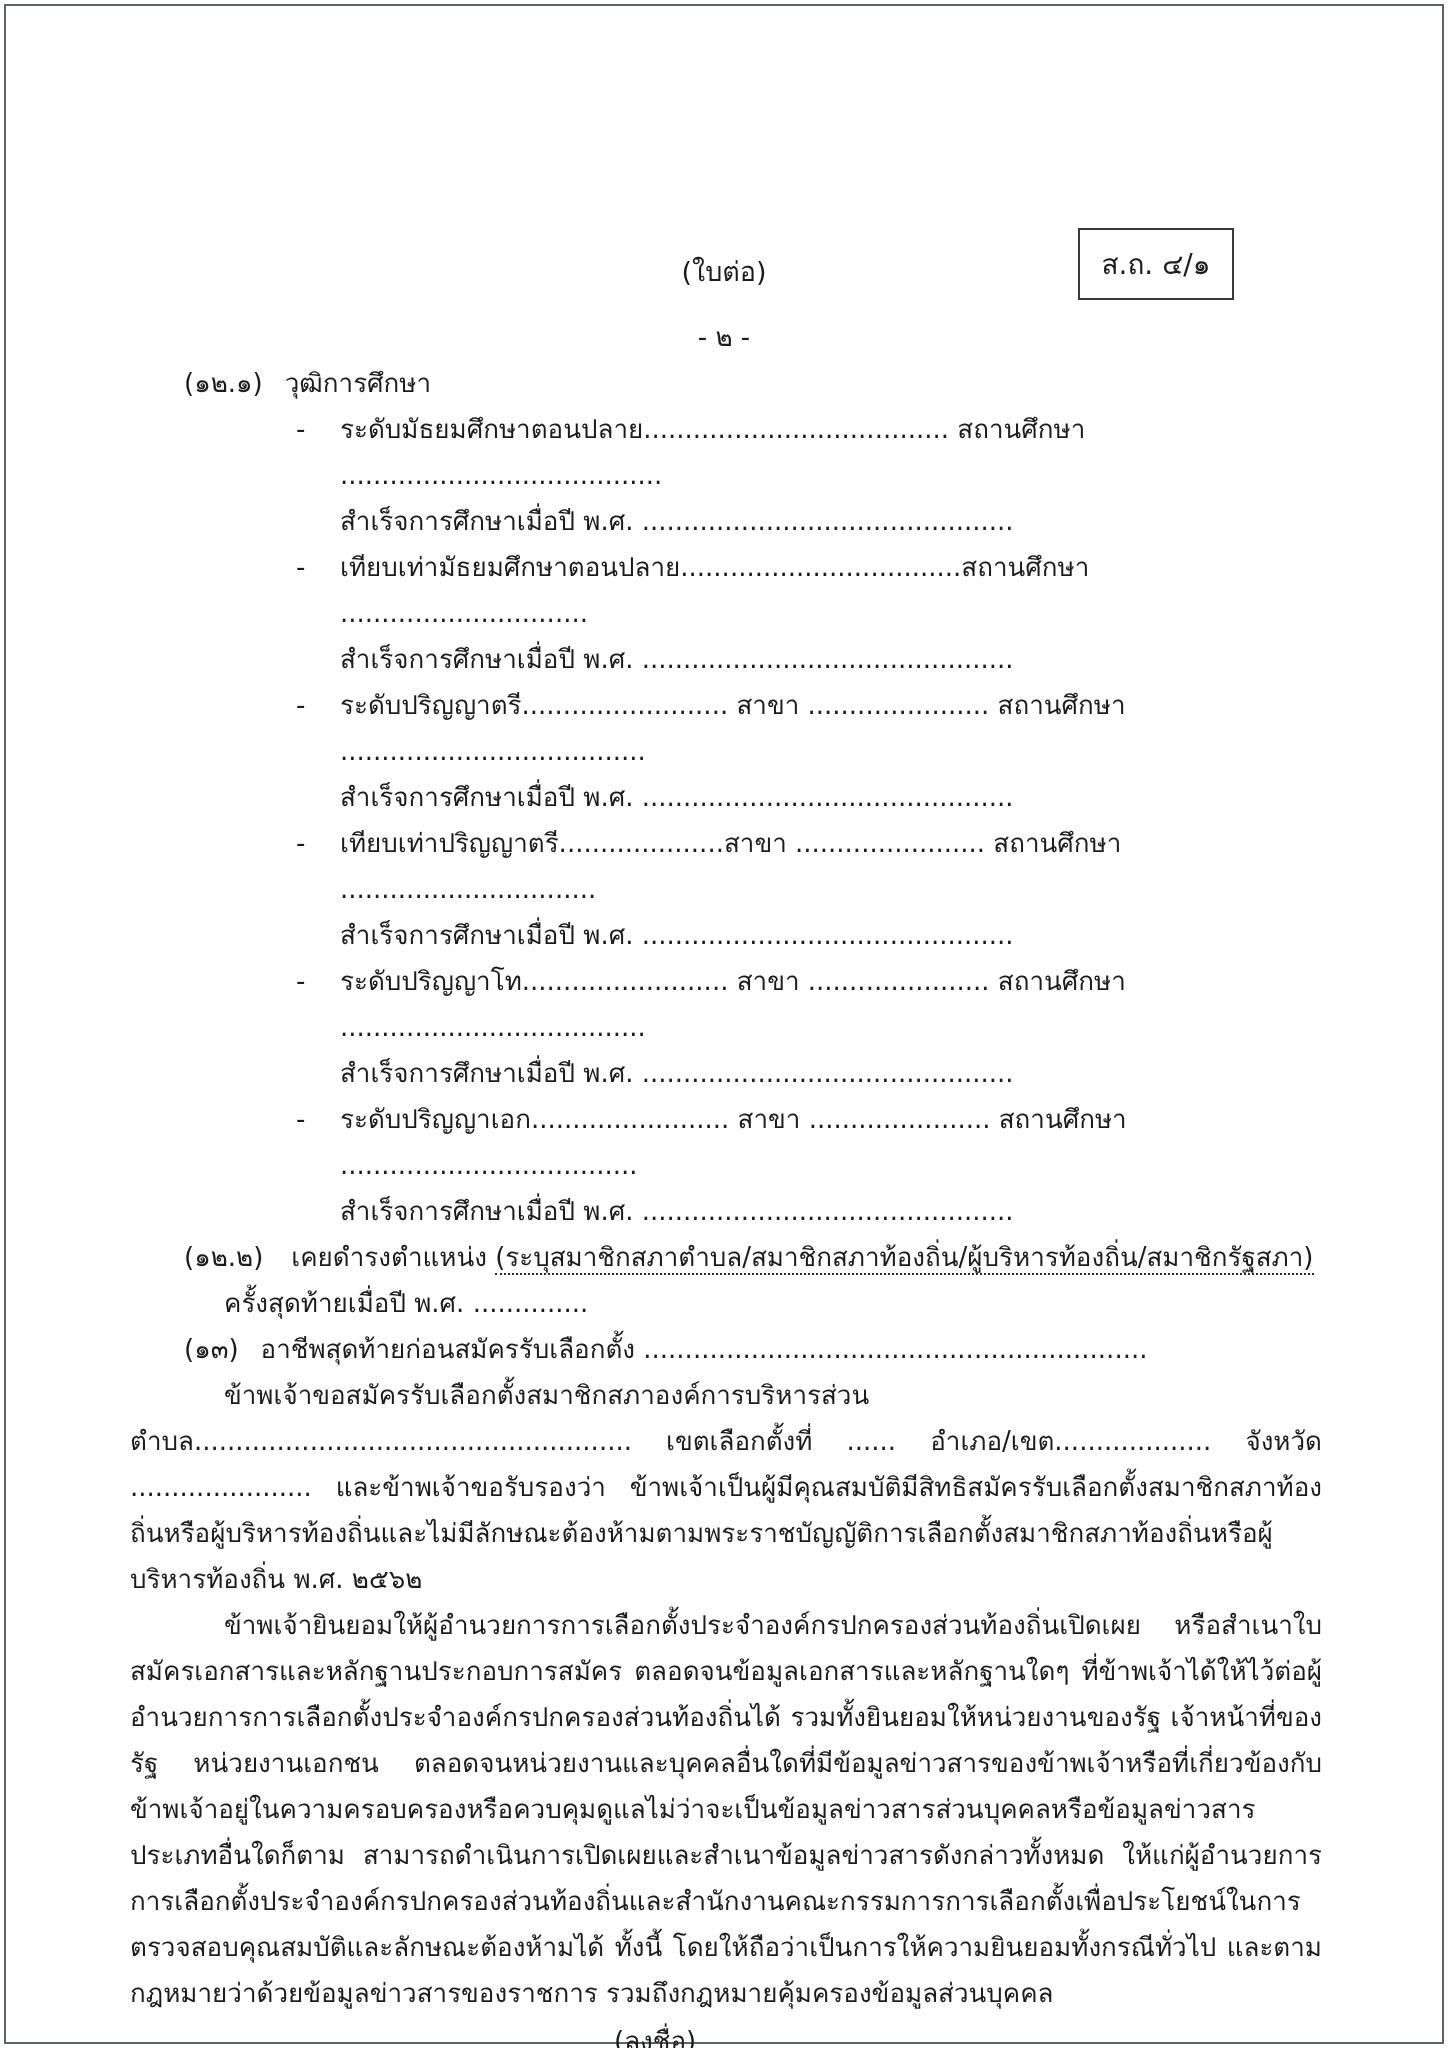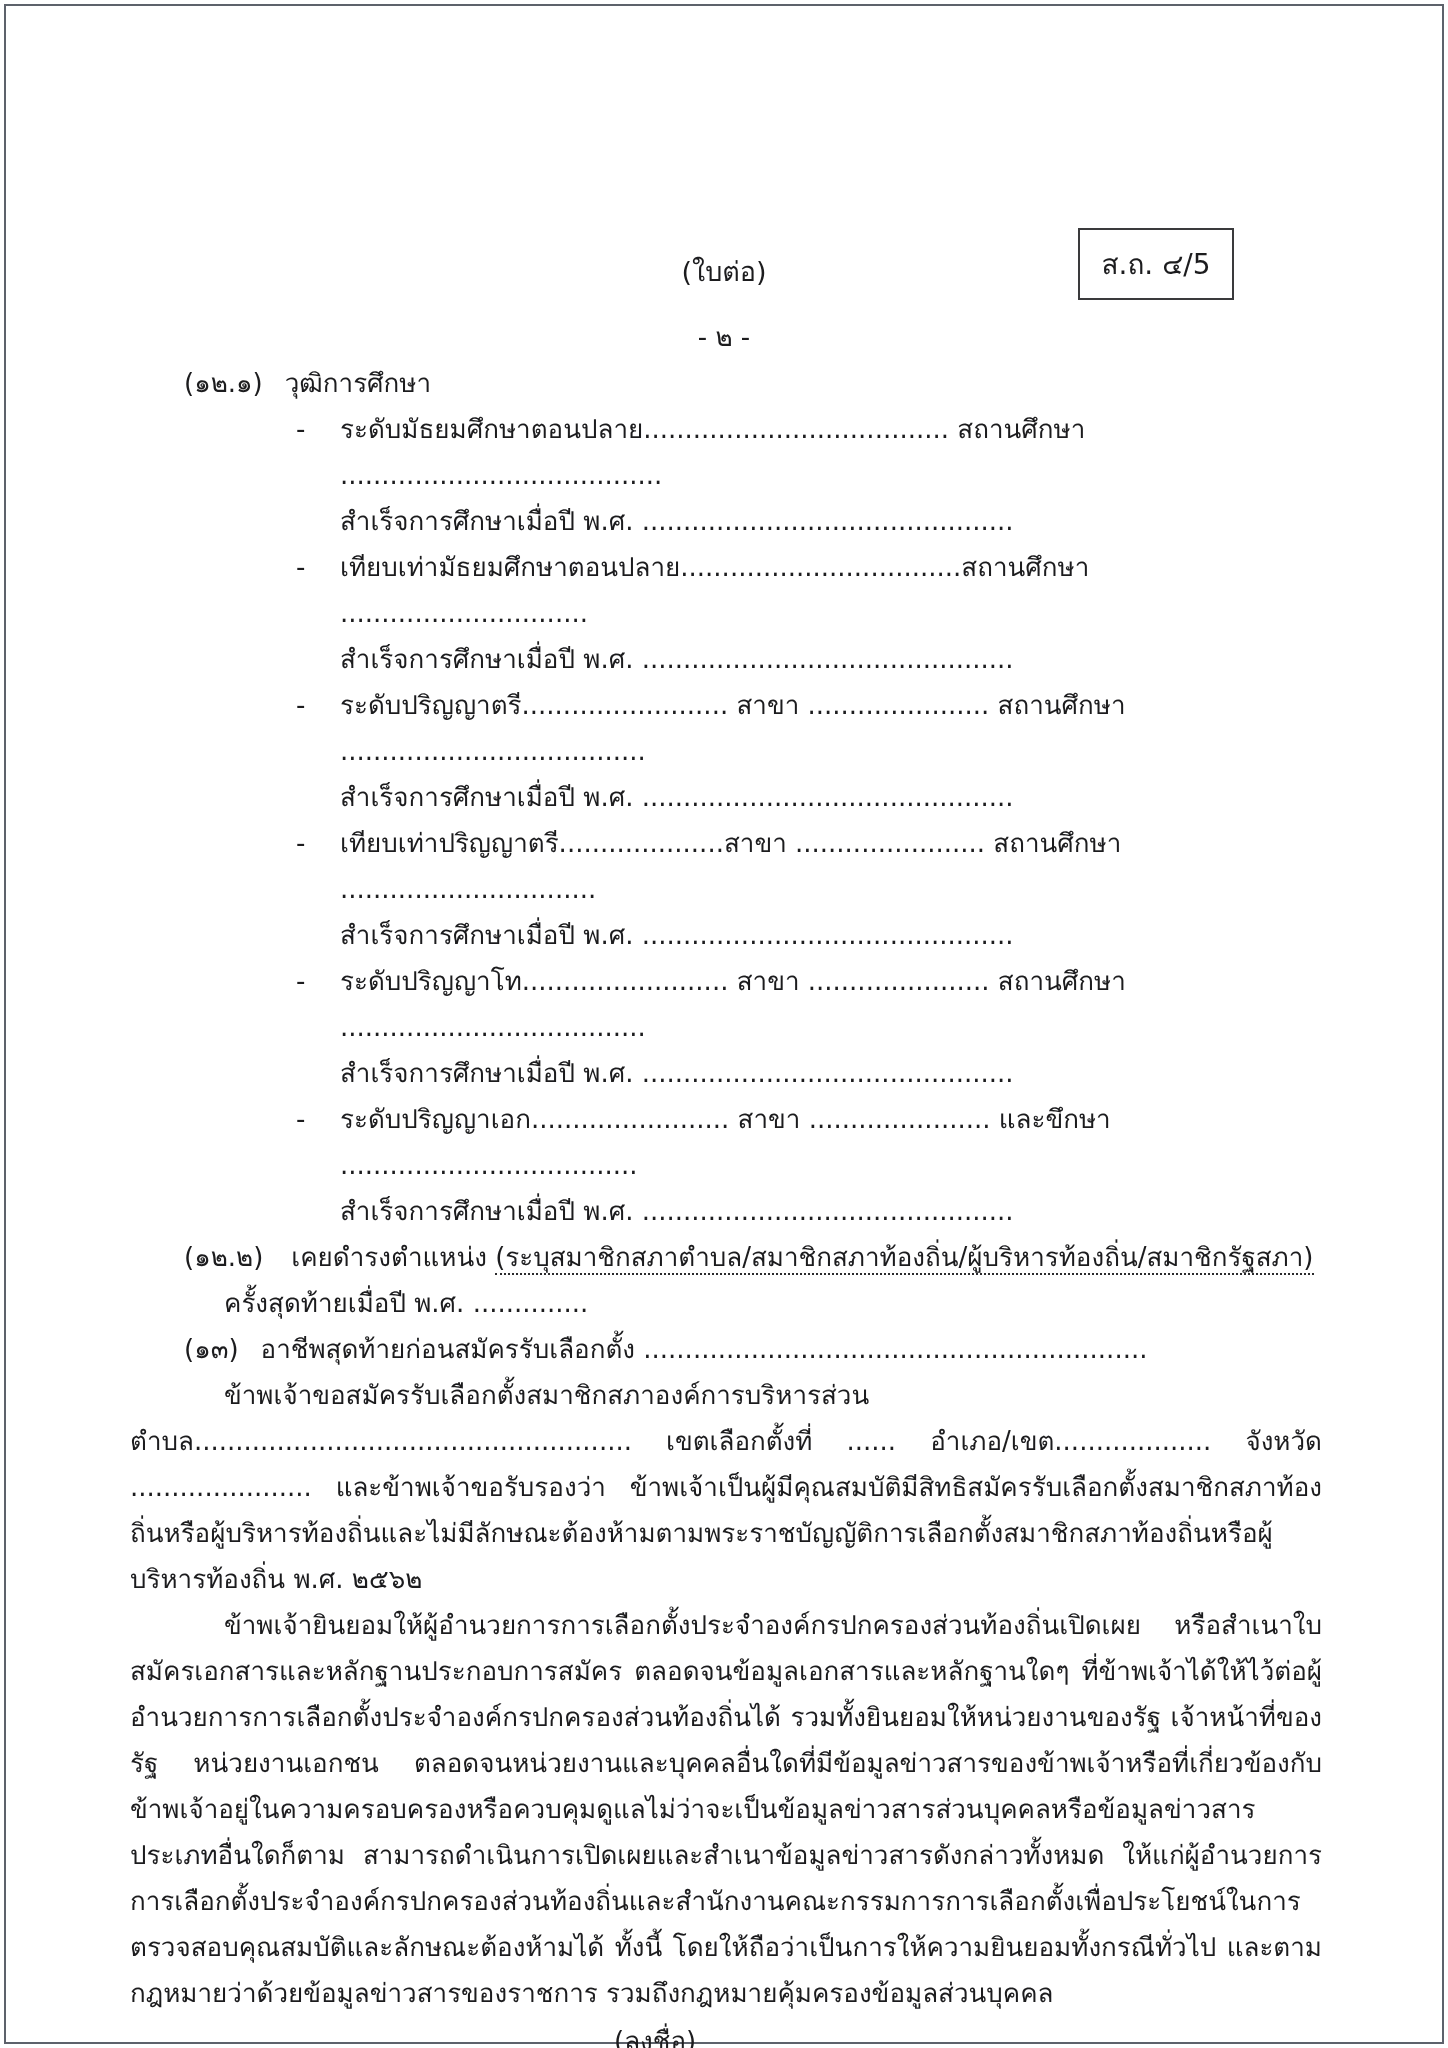--- a/index.html
+++ b/index.html
@@ -58,21 +58,21 @@
   .sig-block{margin-left:468px;margin-top:2px;width:500px;}
   .sig-line1{padding-left:16px;}
 </style>
 </head>
 <body>
 
 <div class="page">
   <div class="scan-frame"></div>
 
   <div class="form-code-box">
-    <span>ส.ถ. ๔/5</span>
+    <span>ส.ถ. ๔/๑</span>
   </div>
 
   <div class="doc-title">(ใบต่อ)</div>
   <div class="page-number">- ๒ -</div>
 
   <div class="content">
 
     <div class="section-head">
       <span class="sec-num">(๑๒.๑)</span><span>วุฒิการศึกษา</span>
     </div>
@@ -113,21 +113,21 @@
       <span class="edu-bullet">-</span>
       <div class="edu-lines">
         <div>ระดับปริญญาโท......................... สาขา ...................... สถานศึกษา .....................................</div>
         <div>สำเร็จการศึกษาเมื่อปี พ.ศ. .............................................</div>
       </div>
     </div>
 
     <div class="edu-row">
       <span class="edu-bullet">-</span>
       <div class="edu-lines">
-        <div>ระดับปริญญาเอก........................ สาขา ...................... และขึกษา ....................................</div>
+        <div>ระดับปริญญาเอก........................ สาขา ...................... สถานศึกษา ....................................</div>
         <div>สำเร็จการศึกษาเมื่อปี พ.ศ. .............................................</div>
       </div>
     </div>
 
     <div class="sec-12-2">
       <span class="sec-num">(๑๒.๒)</span><span>เคยดำรงตำแหน่ง</span>
       <span class="dotted-note">(ระบุสมาชิกสภาตำบล/สมาชิกสภาท้องถิ่น/ผู้บริหารท้องถิ่น/สมาชิกรัฐสภา)</span>
       <div class="last-held-line">ครั้งสุดท้ายเมื่อปี พ.ศ. ..............</div>
     </div>
 

